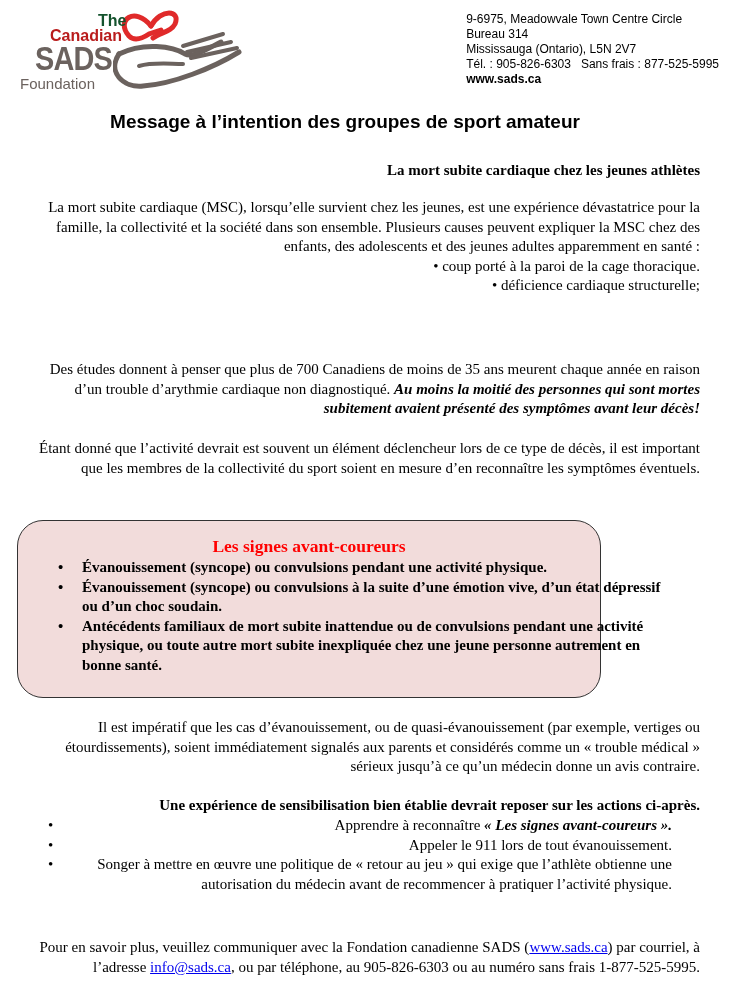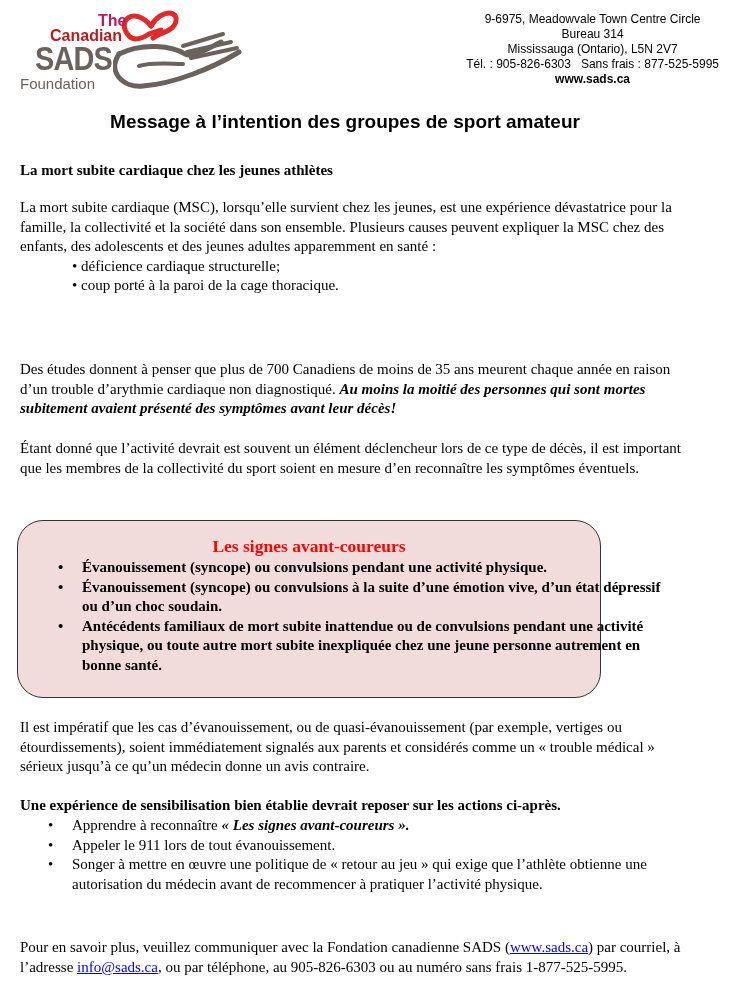--- a/index.html
+++ b/index.html
@@ -1,36 +1,36 @@
 <!DOCTYPE html>
 <html><head>
 <meta charset="utf-8">
 <style>
   html, body { margin: 0; padding: 0; background: #ffffff; }
   body { width: 733px; height: 1000px; position: relative; overflow: hidden;
          font-family: "Liberation Serif", serif; color: #000; }
   .logo { position: absolute; left: 8px; top: 2px; width: 240px; height: 92px; }
   .logo-text-the { position: absolute; left: 90px; top: 10px; font-family: "Liberation Sans", sans-serif;
-         font-weight: bold; color: #be185d; font-size: 16px; }
+         font-weight: bold; color: #14532d; font-size: 16px; }
   .logo-text-canadian { position: absolute; left: 42px; top: 25px; font-family: "Liberation Sans", sans-serif;
          font-weight: bold; color: #b91c1c; font-size: 16px; }
   .logo-text-sads { position: absolute; left: 27px; top: 37px; font-family: "Liberation Sans", sans-serif;
          font-weight: bold; color: #6b625e; font-size: 34px; letter-spacing: -1px; transform: scaleX(0.85); transform-origin: left; }
   .logo-text-foundation { position: absolute; left: 12px; top: 73px; font-family: "Liberation Sans", sans-serif;
          color: #6b625e; font-size: 15px; text-align: center; }
   .logo svg { position: absolute; left: 105px; top: 0; }
 
-  .address { position: absolute; right: 14px; top: 12px; text-align: center;
+  .address { position: absolute; right: 14px; top: 12px; text-align: left;
          font-family: "Liberation Sans", sans-serif; font-size: 12px; line-height: 15px; }
   .address .web { font-weight: bold; }
 
   .title { position: absolute; left: 0; width: 690px; top: 111px; text-align: center;
          font-family: "Liberation Sans", sans-serif; font-weight: bold; font-size: 19px; }
 
-  .content { position: absolute; left: 20px; width: 680px; font-size: 15px; line-height: 19.5px; }
+  .content { position: absolute; left: 20px; width: 680px; font-size: 15px; line-height: 19.5px; text-align: right; }
   .h-sub { top: 161px; font-weight: bold; }
   .p1 { top: 198px; }
   .p1 ul { list-style: none; margin: 0; padding-left: 52px; }
   .p2 { top: 360px; }
   .p3 { top: 439px; }
   .bi { font-weight: bold; font-style: italic; }
 
   .warn-box { position: absolute; left: 17px; top: 520px; width: 584px; height: 178px;
          background: #f2dcdb; border: 1.5px solid #333; border-radius: 26px; box-sizing: border-box; }
   .warn-title { position: absolute; left: 0; right: 0; top: 15px; text-align: center; color: #ff0000;
@@ -76,22 +76,22 @@
   <div class="web">www.sads.ca</div>
 </div>
 
 <div class="title">Message à l’intention des groupes de sport amateur</div>
 
 <div class="content h-sub">La mort subite cardiaque chez les jeunes athlètes</div>
 
 <div class="content p1">
   <div>La mort subite cardiaque (MSC), lorsqu’elle survient chez les jeunes, est une expérience dévastatrice pour la famille, la collectivité et la société dans son ensemble. Plusieurs causes peuvent expliquer la MSC chez des enfants, des adolescents et des jeunes adultes apparemment en santé :</div>
   <ul>
+    <li>• coup porté à la paroi de la cage thoracique.</li>
     <li>• déficience cardiaque structurelle;</li>
-    <li>• coup porté à la paroi de la cage thoracique.</li>
   </ul>
 </div>
 
 <div class="content p2">
   <span>Des études donnent à penser que plus de 700 Canadiens de moins de 35 ans meurent chaque année en raison d’un trouble d’arythmie cardiaque non diagnostiqué. </span><span class="bi">Au moins la moitié des personnes qui sont mortes subitement avaient présenté des symptômes avant leur décès!</span>
 </div>
 
 <div class="content p3">Étant donné que l’activité devrait est souvent un élément déclencheur lors de ce type de décès, il est important que les membres de la collectivité du sport soient en mesure d’en reconnaître les symptômes éventuels.</div>
 
 <div class="warn-box">

